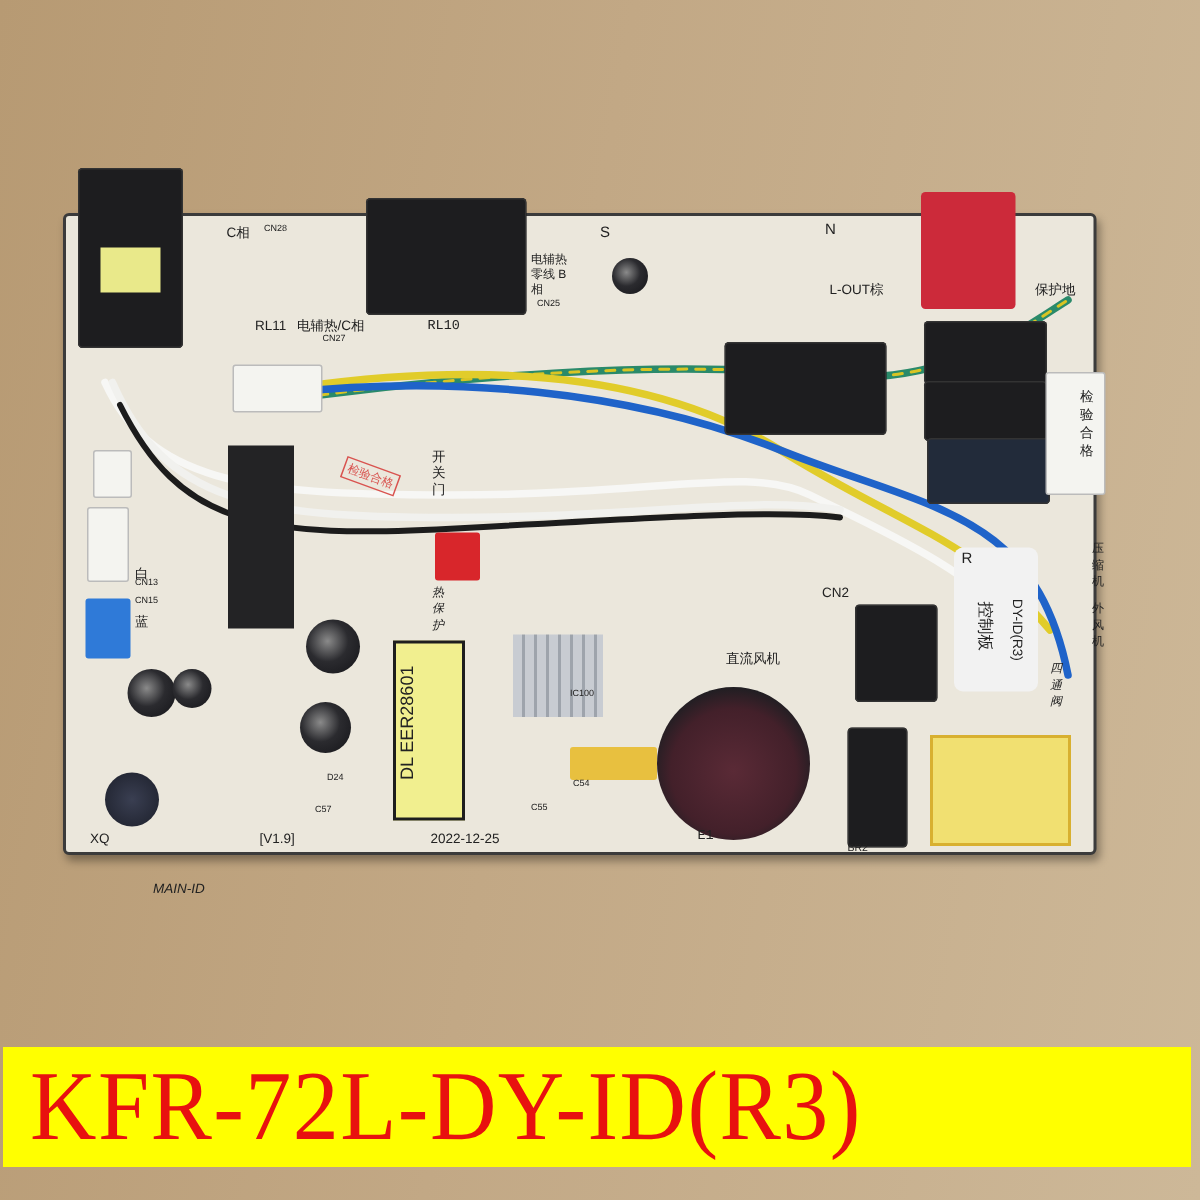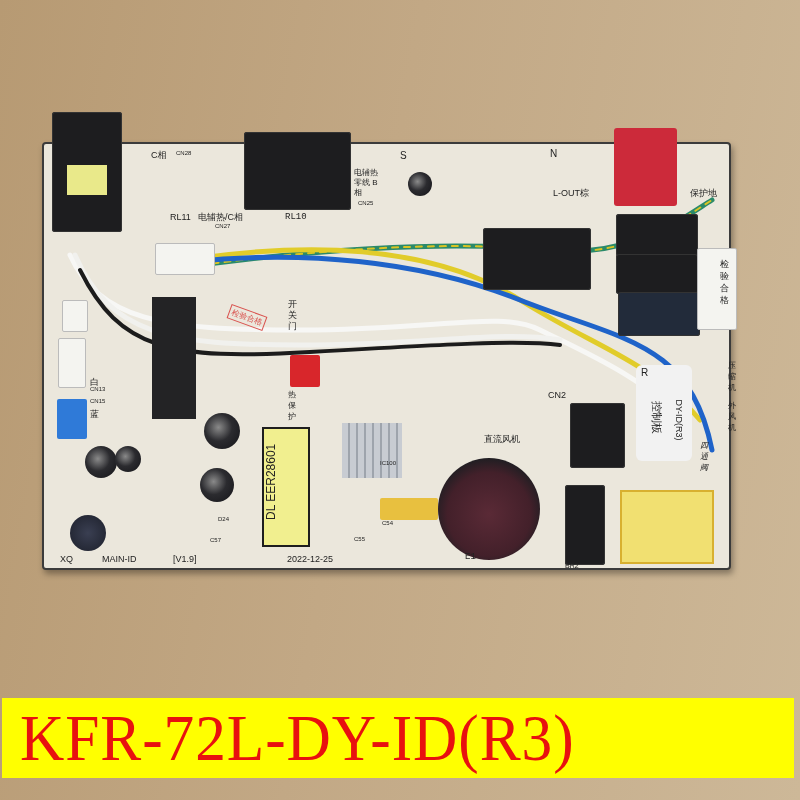--- a/index.html
+++ b/index.html
@@ -98,23 +98,23 @@
 <div class="abs silk" style="left:728px;top:360px;width:10px;white-space:normal;line-height:11px;font-size:8px;">压缩机</div>
 <div class="abs silk" style="left:728px;top:400px;width:10px;white-space:normal;line-height:11px;font-size:8px;">外风机</div>
 <div class="abs silk" style="left:700px;top:440px;width:10px;white-space:normal;line-height:11px;font-size:8px;font-style:italic;">四通阀</div>
 <div class="abs silk" style="left:484px;top:433px;">直流风机</div>
 <div class="abs silk" style="left:548px;top:390px;">CN2</div>
 <div class="abs silk" style="left:276px;top:299px;width:10px;white-space:normal;line-height:11px;margin-left:12px;">开关门</div>
 <div class="abs silk" style="left:90px;top:376px;">白</div>
 <div class="abs silk" style="left:90px;top:408px;">蓝</div>
 <div class="abs silk" style="left:90px;top:386px;font-size:6px;">CN13</div>
 <div class="abs silk" style="left:90px;top:398px;font-size:6px;">CN15</div>
-<div class="abs silk" style="left:288px;top:389px;width:10px;white-space:normal;line-height:11px;font-size:8px;">热保护</div>
+<div class="abs silk" style="left:288px;top:389px;width:10px;white-space:normal;line-height:11px;font-size:8px;font-style:italic;">热保护</div>
 <div class="abs silk" style="left:60px;top:554px;">XQ</div>
-<div class="abs silk" style="left:102px;top:554px;">MAIN-ID</div>
+<div class="abs silk" style="left:102px;top:587px;font-style:italic;">MAIN-ID</div>
 <div class="abs silk" style="left:173px;top:554px;">[V1.9]</div>
 <div class="abs silk" style="left:287px;top:554px;">2022-12-25</div>
 <div class="abs silk" style="left:465px;top:552px;font-family:Liberation Mono, monospace;">E1</div>
 <div class="abs silk" style="left:565px;top:562px;font-size:7px;">BR2</div>
 <div class="abs silk" style="left:380px;top:460px;font-size:6px;">IC100</div>
 <div class="abs silk" style="left:382px;top:520px;font-size:6px;">C54</div>
 <div class="abs silk" style="left:354px;top:536px;font-size:6px;">C55</div>
 <div class="abs silk" style="left:210px;top:537px;font-size:6px;">C57</div>
 <div class="abs silk" style="left:218px;top:516px;font-size:6px;">D24</div>
 

